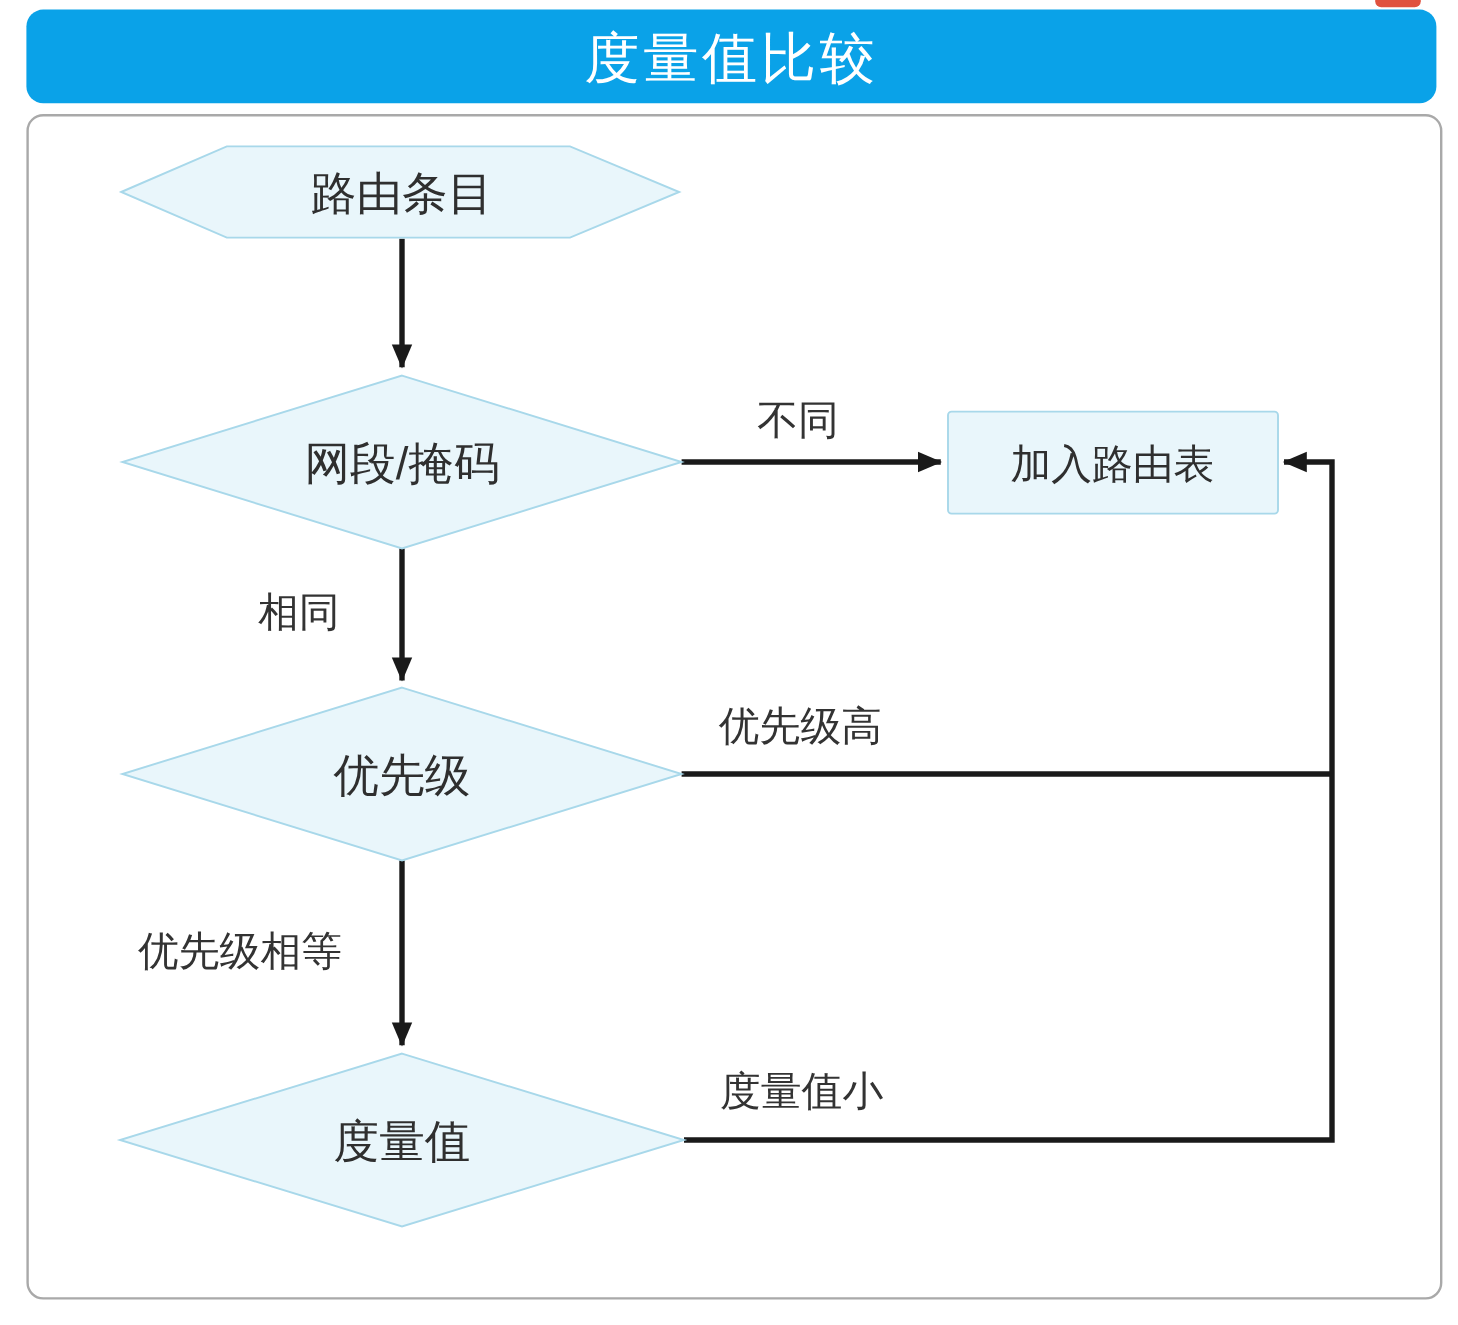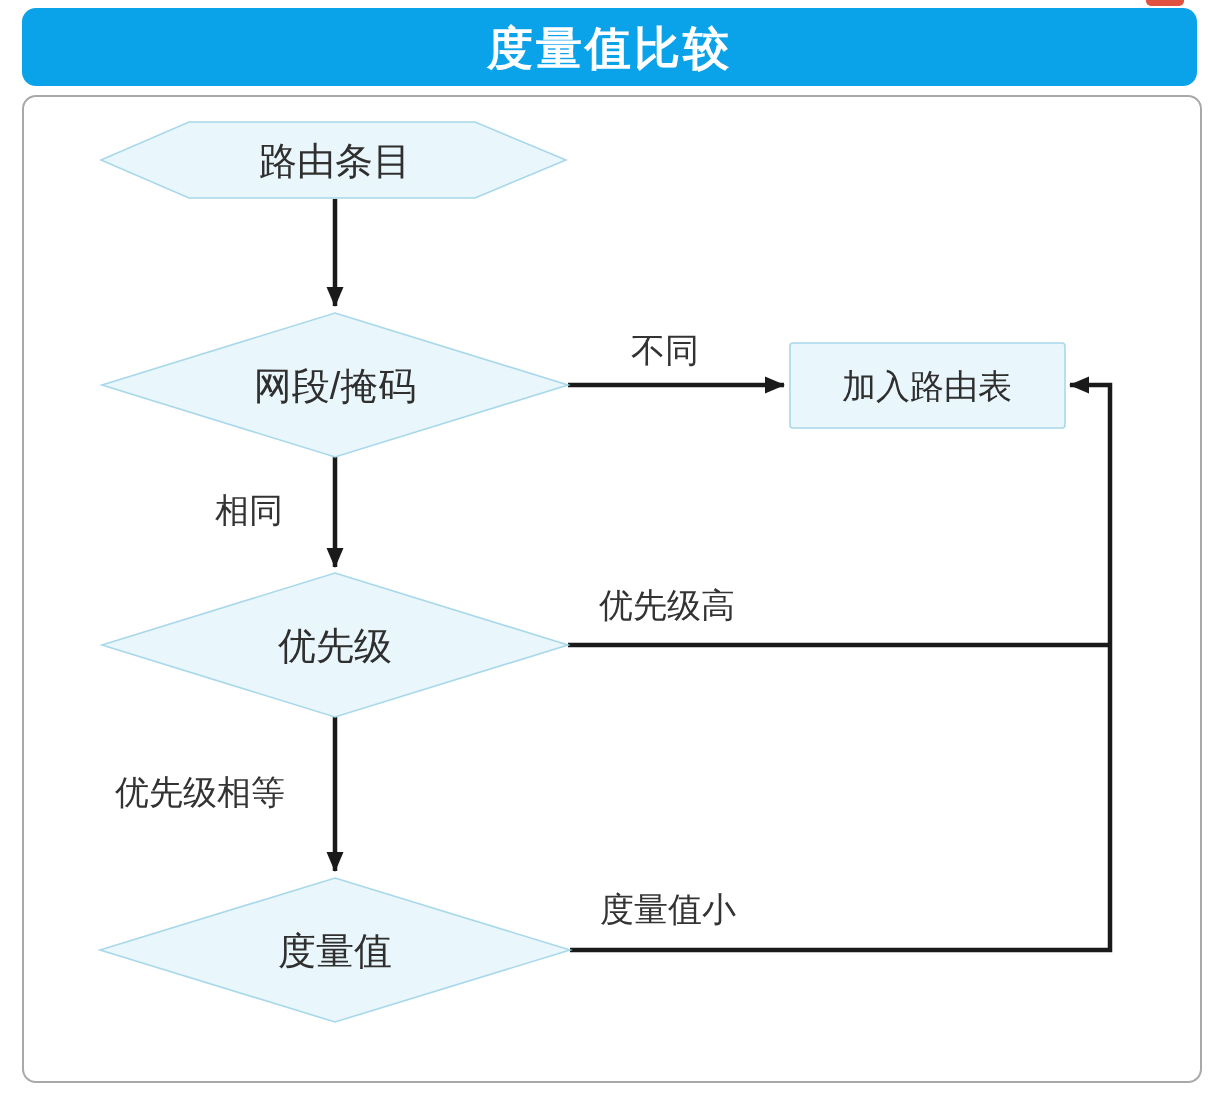--- a/index.html
+++ b/index.html
@@ -16,21 +16,21 @@
   html,body{width:1215px;height:1104px;background:#ffffff;overflow:hidden;
     font-family:"Liberation Sans","DejaVu Sans",sans-serif;}
   .stage{position:relative;width:1215px;height:1104px;background:#fff;}
 
   .titlebar{
     position:absolute;left:22px;top:8px;width:1175px;height:78px;
     background:var(--titlebar-bg);border-radius:14px;
     display:flex;align-items:center;justify-content:center;
   }
   .titlebar .title{
-    color:var(--title-text);font-size:46px;font-weight:700;letter-spacing:3px;
+    color:var(--title-text);font-size:46px;font-weight:400;letter-spacing:3px;
     padding-top:4px;
   }
   .red-fragment{
     position:absolute;left:1146px;top:0;width:38px;height:6px;
     background:var(--red-fragment);border-radius:0 0 5px 5px;
   }
   .panel{
     position:absolute;left:22px;top:95px;width:1180px;height:988px;
     background:#ffffff;border:2px solid var(--panel-border);border-radius:14px;
   }

